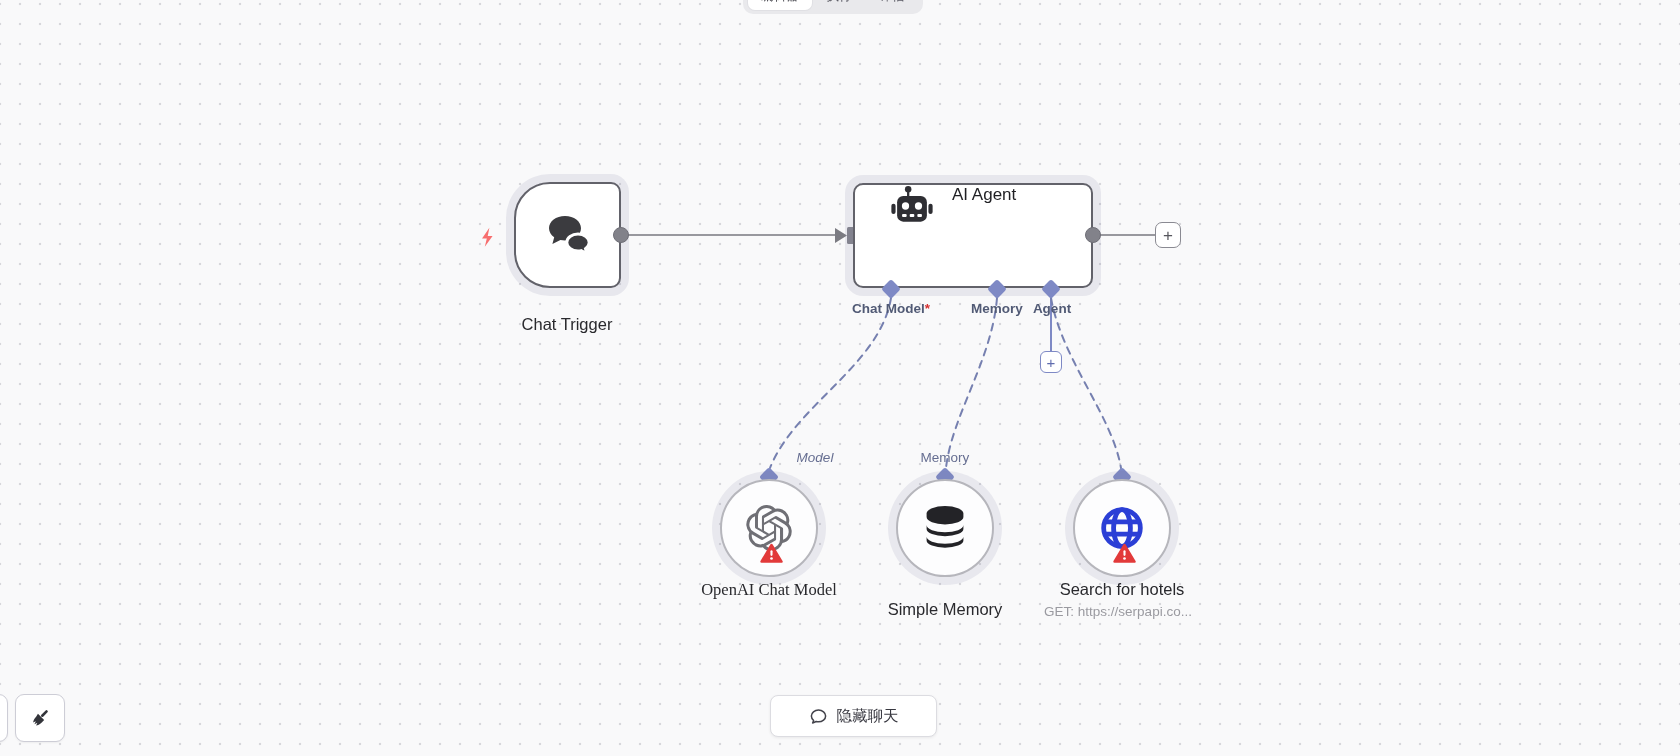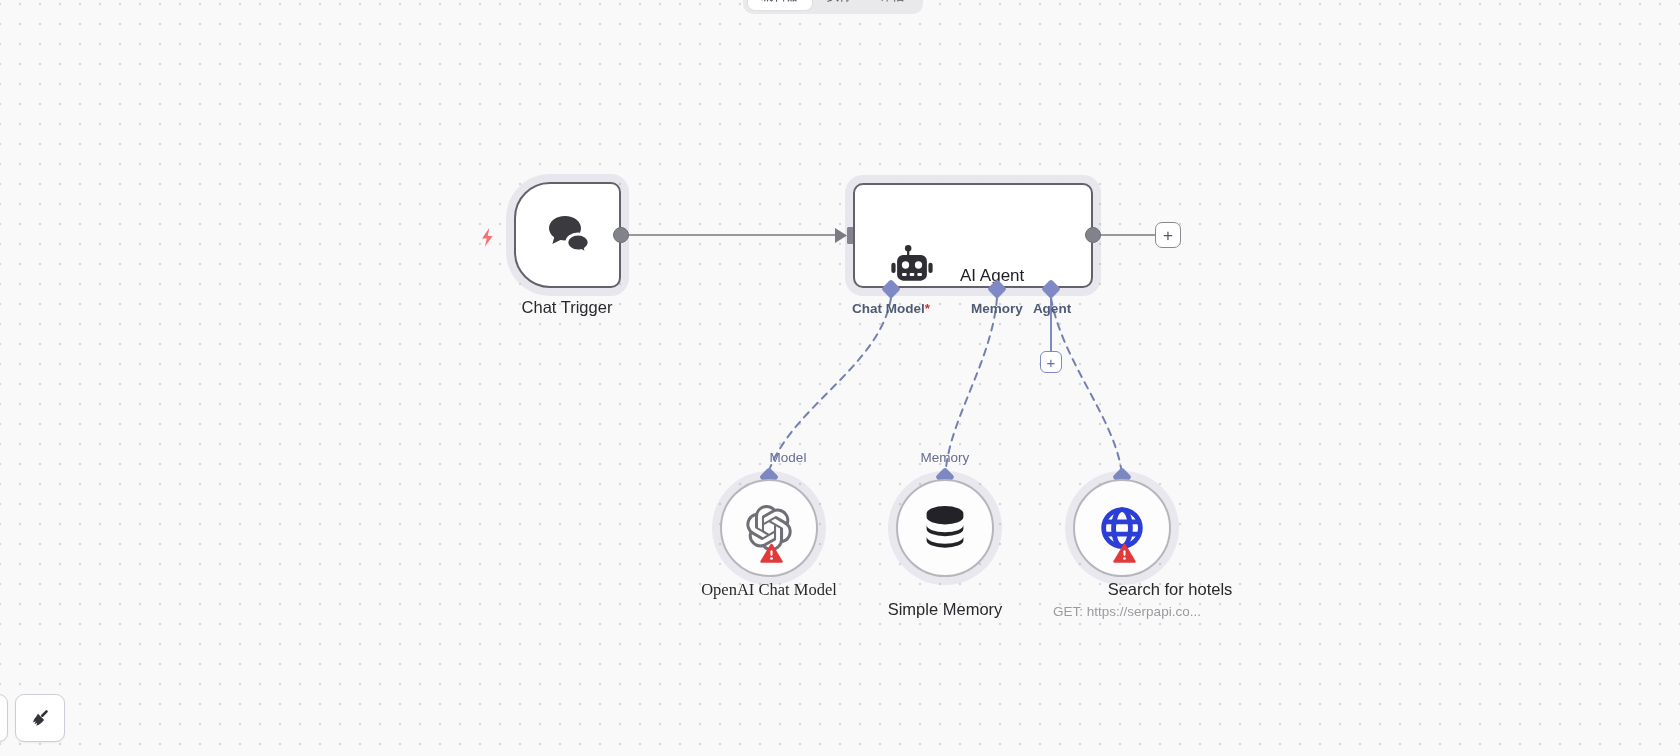--- a/index.html
+++ b/index.html
@@ -33,36 +33,36 @@
   .halo { box-shadow:0 0 0 8px rgba(125,125,165,0.14); }
   .node-trigger {
     position:absolute; left:514px; top:182px; width:107px; height:106px;
     background:#fff; border:2.2px solid #62626a;
     border-radius:36px 10px 10px 36px;
     display:flex; align-items:center; justify-content:center;
   }
   .node-agent {
     position:absolute; left:853px; top:183px; width:240px; height:105px;
     background:#fff; border:2.2px solid #62626a; border-radius:10px;
-    display:flex; align-items:flex-end; padding-left:34px; gap:25px;
+    display:flex; align-items:flex-start; padding-left:34px; gap:17px;
   }
   .agent-title { font-size:17px; font-weight:500; color:#1f1f23; }
   .circle-node {
     position:absolute; width:98px; height:98px; border-radius:50%;
     background:#fdfdfe; border:2.5px solid #b6b6bc;
     box-shadow:0 0 0 8px rgba(125,125,160,0.13);
     display:flex; align-items:center; justify-content:center;
   }
   .node-label {
     position:absolute; transform:translateX(-50%);
     font-size:16.5px; font-weight:500; color:#29292d; white-space:nowrap;
   }
   .node-sub {
     position:absolute; transform:translateX(-50%);
-    font-size:13.5px; color:#9a9aa0; white-space:nowrap;margin-left:9px;
+    font-size:13.5px; color:#9a9aa0; white-space:nowrap;
   }
   .port-label {
     position:absolute; transform:translateX(-50%);
     font-size:13.5px; font-weight:700; color:#515a75; white-space:nowrap;
   }
   .port-label .req { color:#d63031; }
   .mini-label {
     position:absolute; transform:translateX(-50%);
     font-size:13.5px; color:#666e91; white-space:nowrap;
   }
@@ -129,21 +129,21 @@
     <path d="M13.5 2 5.5 13.5 h5.2 L8.5 22.5 17 11 h-5.3 z" fill="#f76e6e"></path>
   </svg>
 
   <div class="node-trigger halo">
     <svg width="50" height="46" viewBox="0 0 50 46">
       <path d="M22 4 C13 4 6 9.4 6 16.2 c0 3.6 2 6.8 5.2 9 L9.4 32 l8-4.1 c1.5 .3 3 .5 4.6 .5 c9 0 16-5.4 16-12.2 S31 4 22 4z" fill="#3b3b3f"></path>
       <path d="M35 22 c-6.2 0-11.2 3.8-11.2 8.5 0 4.7 5 8.5 11.2 8.5 1.1 0 2.2-.1 3.2-.4 l5.6 2.9-1.3-4.8 c2.3-1.5 3.7-3.7 3.7-6.2 0-4.7-5-8.5-11.2-8.5z" fill="#3b3b3f" stroke="#ffffff" stroke-width="3"></path>
     </svg>
   </div>
   <div class="port-dot" style="left:613px; top:227px;"></div>
-  <div class="node-label" style="left:567px; top:298px;">Chat Trigger</div>
+  <div class="node-label" style="left:567px; top:315px;">Chat Trigger</div>
 
   <div class="node-agent halo">
     <svg width="46" height="42" viewBox="0 0 24 22">
       <circle cx="10" cy="2.2" r="1.7" fill="#2e2e33"></circle>
       <rect x="9.4" y="3.2" width="1.2" height="3" fill="#2e2e33"></rect>
       <rect x="4.2" y="5.8" width="15.6" height="13.4" rx="3.2" fill="#2e2e33"></rect>
       <rect x="1.2" y="9.8" width="2.2" height="5.4" rx="1.1" fill="#2e2e33"></rect>
       <rect x="20.6" y="9.8" width="2.2" height="5.4" rx="1.1" fill="#2e2e33"></rect>
       <circle cx="8.6" cy="11" r="1.9" fill="#ffffff"></circle>
       <circle cx="15.4" cy="11" r="1.9" fill="#ffffff"></circle>
@@ -157,21 +157,21 @@
   <div class="plus-btn" style="left:1155px; top:222px;">+</div>
 
   <div class="diamond" style="left:884px; top:282px;"></div>
   <div class="diamond" style="left:990px; top:282px;"></div>
   <div class="diamond" style="left:1044px; top:282px;"></div>
   <div class="port-label" style="left:891px; top:301px;"><span>Chat Model</span><span class="req">*</span></div>
   <div class="port-label" style="left:997px; top:301px;">Memory</div>
   <div class="port-label" style="left:1052px; top:301px;">Agent</div>
   <div class="plus-btn indigo" style="left:1040px; top:351px;">+</div>
 
-  <div class="mini-label" style="left:788px; top:450px;">Model</div>
+  <div class="mini-label" style="left:815px; top:450px;font-style:italic;">Model</div>
   <div class="diamond" style="left:762px; top:470px;"></div>
   <div class="circle-node" style="left:720px; top:479px;">
     <svg width="46" height="46" viewBox="0 0 24 24">
       <path fill="#6f6f75" d="M22.2819 9.8211a5.9847 5.9847 0 0 0-.5157-4.9108 6.0462 6.0462 0 0 0-6.5098-2.9A6.0651 6.0651 0 0 0 4.9807 4.1818a5.9847 5.9847 0 0 0-3.9977 2.9 6.0462 6.0462 0 0 0 .7427 7.0966 5.98 5.98 0 0 0 .511 4.9107 6.051 6.051 0 0 0 6.5146 2.9001A5.9847 5.9847 0 0 0 13.2599 24a6.0557 6.0557 0 0 0 5.7718-4.2058 5.9894 5.9894 0 0 0 3.9977-2.9001 6.0557 6.0557 0 0 0-.7475-7.073zm-9.022 12.6081a4.4755 4.4755 0 0 1-2.8764-1.0408l.1419-.0804 4.7783-2.7582a.7948.7948 0 0 0 .3927-.6813v-6.7369l2.02 1.1686a.071.071 0 0 1 .038.052v5.5826a4.504 4.504 0 0 1-4.4945 4.4944zm-9.6607-4.1254a4.4708 4.4708 0 0 1-.5346-3.0137l.142.0852 4.783 2.7582a.7712.7712 0 0 0 .7806 0l5.8428-3.3685v2.3324a.0804.0804 0 0 1-.0332.0615L9.74 19.9502a4.4992 4.4992 0 0 1-6.1408-1.6464zM2.3408 7.8956a4.485 4.485 0 0 1 2.3655-1.9728V11.6a.7664.7664 0 0 0 .3879.6765l5.8144 3.3543-2.0201 1.1685a.0757.0757 0 0 1-.071 0l-4.8303-2.7865A4.504 4.504 0 0 1 2.3408 7.8956zm16.5963 3.8558L13.1038 8.364 15.1192 7.2a.0757.0757 0 0 1 .071 0l4.8303 2.7913a4.4944 4.4944 0 0 1-.6765 8.1042v-5.6772a.79.79 0 0 0-.407-.667zm2.0107-3.0231l-.142-.0852-4.7735-2.7818a.7759.7759 0 0 0-.7854 0L9.409 9.2297V6.8974a.0662.0662 0 0 1 .0284-.0615l4.8303-2.7866a4.4992 4.4992 0 0 1 6.6802 4.66zM8.3065 12.863l-2.02-1.1638a.0804.0804 0 0 1-.038-.0567V6.0742a4.4992 4.4992 0 0 1 7.3757-3.4537l-.142.0805L8.704 5.459a.7948.7948 0 0 0-.3927.6813zm1.0976-2.3654l2.602-1.4998 2.6069 1.4998v2.9994l-2.5974 1.4997-2.6067-1.4997z"></path>
     </svg>
     <svg class="warn-badge" style="left:38px; top:62px;" width="23" height="21" viewBox="0 0 24 22">
       <path d="M12 2 L22.5 19.5 H1.5 Z" fill="#e23a3a" stroke="#e23a3a" stroke-width="2.5" stroke-linejoin="round"></path>
       <rect x="10.9" y="7.5" width="2.2" height="6" rx="1.1" fill="#ffffff"></rect>
       <circle cx="12" cy="16.2" r="1.4" fill="#ffffff"></circle>
     </svg>
@@ -196,23 +196,29 @@
       <ellipse cx="12" cy="12" rx="4.6" ry="10" fill="none" stroke="#2b3fd6" stroke-width="2.6"></ellipse>
       <line x1="2.4" y1="8.6" x2="21.6" y2="8.6" stroke="#2b3fd6" stroke-width="2.6"></line>
       <line x1="2.4" y1="15.4" x2="21.6" y2="15.4" stroke="#2b3fd6" stroke-width="2.6"></line>
     </svg>
     <svg class="warn-badge" style="left:38px; top:62px;" width="23" height="21" viewBox="0 0 24 22">
       <path d="M12 2 L22.5 19.5 H1.5 Z" fill="#e23a3a" stroke="#e23a3a" stroke-width="2.5" stroke-linejoin="round"></path>
       <rect x="10.9" y="7.5" width="2.2" height="6" rx="1.1" fill="#ffffff"></rect>
       <circle cx="12" cy="16.2" r="1.4" fill="#ffffff"></circle>
     </svg>
   </div>
-  <div class="node-label" style="left:1170px; top:580px;">Search for hotels</div>
+  <div class="node-label" style="left:1122px; top:580px;">Search for hotels</div>
   <div class="node-sub" style="left:1118px; top:604px;">GET: https://serpapi.co...</div>
 
+  <div class="chat-toggle">
+    <svg width="19" height="19" viewBox="0 0 24 24">
+      <path d="M21 11.3 c0 4.1-4.05 7.4-9 7.4 -1.05 0-2.05-.15-2.95-.42 L4.6 20.2 l1.25-3.1 C4.4 15.75 3 13.65 3 11.3 3 7.2 7.05 3.9 12 3.9 s9 3.3 9 7.4 z" fill="none" stroke="#43434b" stroke-width="1.9" stroke-linejoin="round"></path>
+    </svg>
+    <span>隐藏聊天</span>
+  </div>
 
   <div class="corner-btn" style="left:-42px;"></div>
   <div class="corner-btn" style="left:15px;">
     <svg width="24" height="24" viewBox="0 0 24 24">
       <g transform="rotate(45 12 12)" fill="#33343a">
         <rect x="10.7" y="1.5" width="2.6" height="8.5" rx="1.2"></rect>
         <path d="M7.6 10.5 h8.8 v3.4 c0 2.8-.9 4.9-1.9 6.1 l-1-2.8-1.1 3.1-1.1-3.1-1 2.8 c-1-1.2-1.9-3.3-1.9-6.1 z"></path>
       </g>
     </svg>
   </div>

